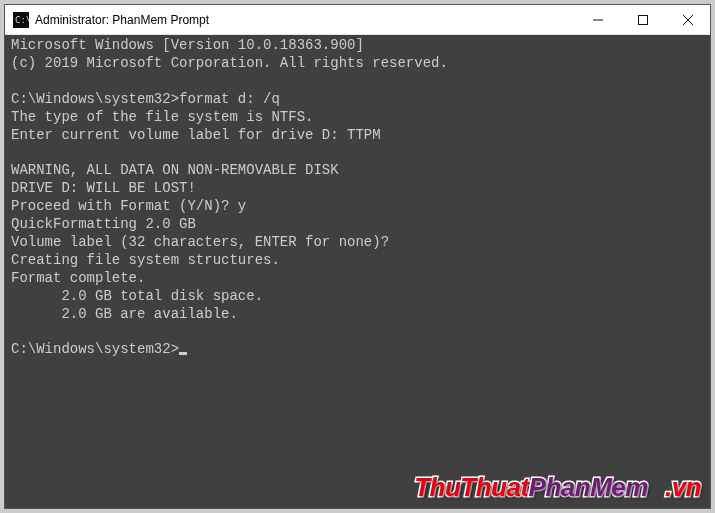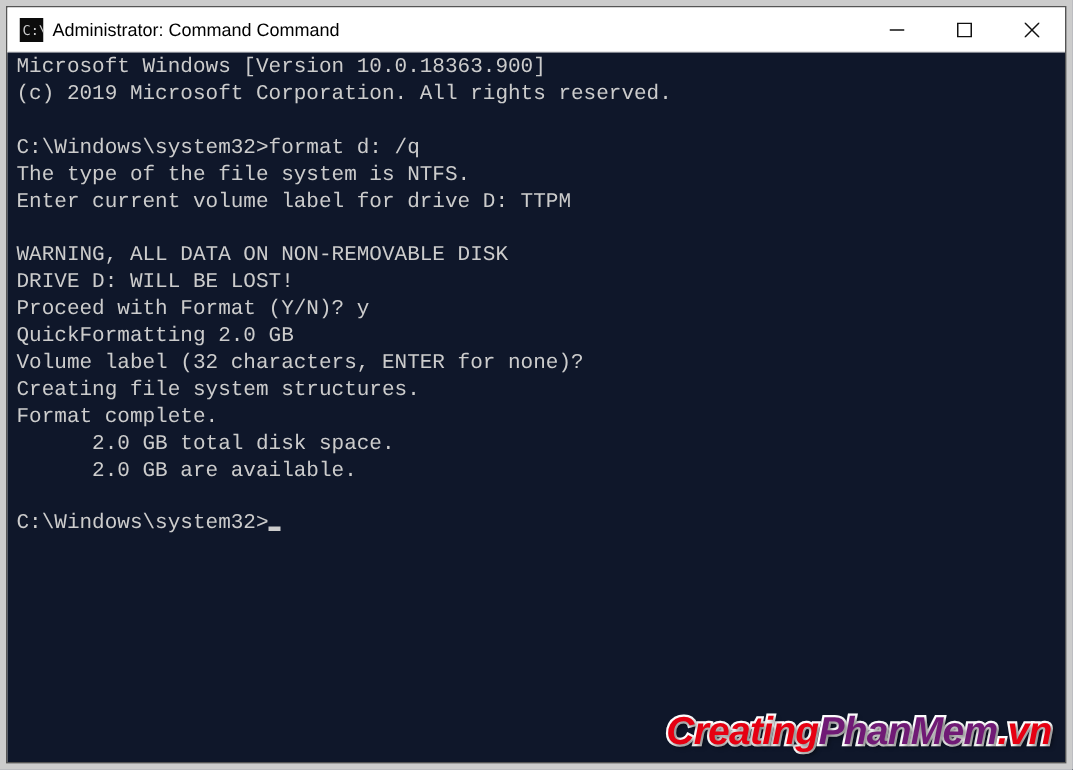--- a/index.html
+++ b/index.html
@@ -20,21 +20,21 @@
   }
   .titlebar-icon svg { width: 16px; height: 16px; }
   .titlebar-text { font-size: 12px; color: #000; flex: 0 0 auto; }
   .titlebar-spacer { flex: 1; }
   .win-btn {
     width: 45px; height: 30px; display: flex; align-items: center; justify-content: center;
     color: #111; font-size: 10px;
   }
   .win-btn svg { width: 10px; height: 10px; }
   .terminal {
-    flex: 1; background: #0f172a; color: #ccc; padding: 2px 22px 6px 6px;
+    flex: 1; background: #404040; color: #ccc; padding: 2px 22px 6px 6px;
     font-family: Consolas, "Courier New", monospace; font-size: 14px;
     line-height: 1.28; white-space: pre; overflow: hidden; position: relative;
   }
   .term-line { min-height: 1.28em; }
   .cursor {
     display: inline-block; width: 8px; height: 3px; background: #ccc;
     vertical-align: baseline; position: relative; top: 2px;
   }
   .watermark {
     position: absolute; right: 14px; bottom: 10px;
@@ -51,21 +51,21 @@
 <div class="outer">
   <div class="window">
 
     <div class="titlebar">
       <span class="titlebar-icon">
         <svg viewBox="0 0 16 16">
           <rect x="0" y="0" width="16" height="16" fill="#0c0c0c"></rect>
           <text x="2" y="11" font-size="9" font-family="Consolas,monospace" fill="#ccc">C:\</text>
         </svg>
       </span>
-      <span class="titlebar-text">Administrator: Command Command</span>
+      <span class="titlebar-text">Administrator: PhanMem Prompt</span>
       <span class="titlebar-spacer"></span>
       <div class="win-btn">
         <svg viewBox="0 0 10 10">
             <line x1="0" y1="5" x2="10" y2="5" stroke="currentColor" stroke-width="1"></line>
           </svg>
       </div>
       <div class="win-btn">
         <svg viewBox="0 0 10 10">
             <rect x="0.5" y="0.5" width="9" height="9" fill="none" stroke="currentColor" stroke-width="1"></rect>
           </svg>
@@ -75,14 +75,14 @@
           <line x1="0" y1="0" x2="10" y2="10" stroke="currentColor" stroke-width="1"></line>
           <line x1="10" y1="0" x2="0" y2="10" stroke="currentColor" stroke-width="1"></line>
         </svg>
       </div>
     </div>
 
     <div class="terminal" id="terminal"><div class="term-line">Microsoft Windows [Version 10.0.18363.900]</div><div class="term-line">(c) 2019 Microsoft Corporation. All rights reserved.</div><div class="term-line">&nbsp;</div><div class="term-line">C:\Windows\system32&gt;format d: /q</div><div class="term-line">The type of the file system is NTFS.</div><div class="term-line">Enter current volume label for drive D: TTPM</div><div class="term-line">&nbsp;</div><div class="term-line">WARNING, ALL DATA ON NON-REMOVABLE DISK</div><div class="term-line">DRIVE D: WILL BE LOST!</div><div class="term-line">Proceed with Format (Y/N)? y</div><div class="term-line">QuickFormatting 2.0 GB</div><div class="term-line">Volume label (32 characters, ENTER for none)?</div><div class="term-line">Creating file system structures.</div><div class="term-line">Format complete.</div><div class="term-line">      2.0 GB total disk space.</div><div class="term-line">      2.0 GB are available.</div><div class="term-line">&nbsp;</div><div class="term-line"><span>C:\Windows\system32&gt;</span><span class="cursor"></span></div></div>
 
   </div>
 
-  <div class="watermark" id="watermark"><span class="wm-seg" style="color: rgb(230, 0, 18);">Creating</span><span class="wm-seg" style="color: #701a75;">PhanMem</span><span class="wm-seg" style="color: rgb(230, 0, 18);">.vn</span></div>
+  <div class="watermark" id="watermark"><span class="wm-seg" style="color: rgb(230, 0, 18);">ThuThuat</span><span class="wm-seg" style="color: #701a75;">PhanMem</span><span class="wm-seg" style="color: rgb(230, 0, 18); padding-left: 17px;">.vn</span></div>
 </div>
 
 </body></html>

